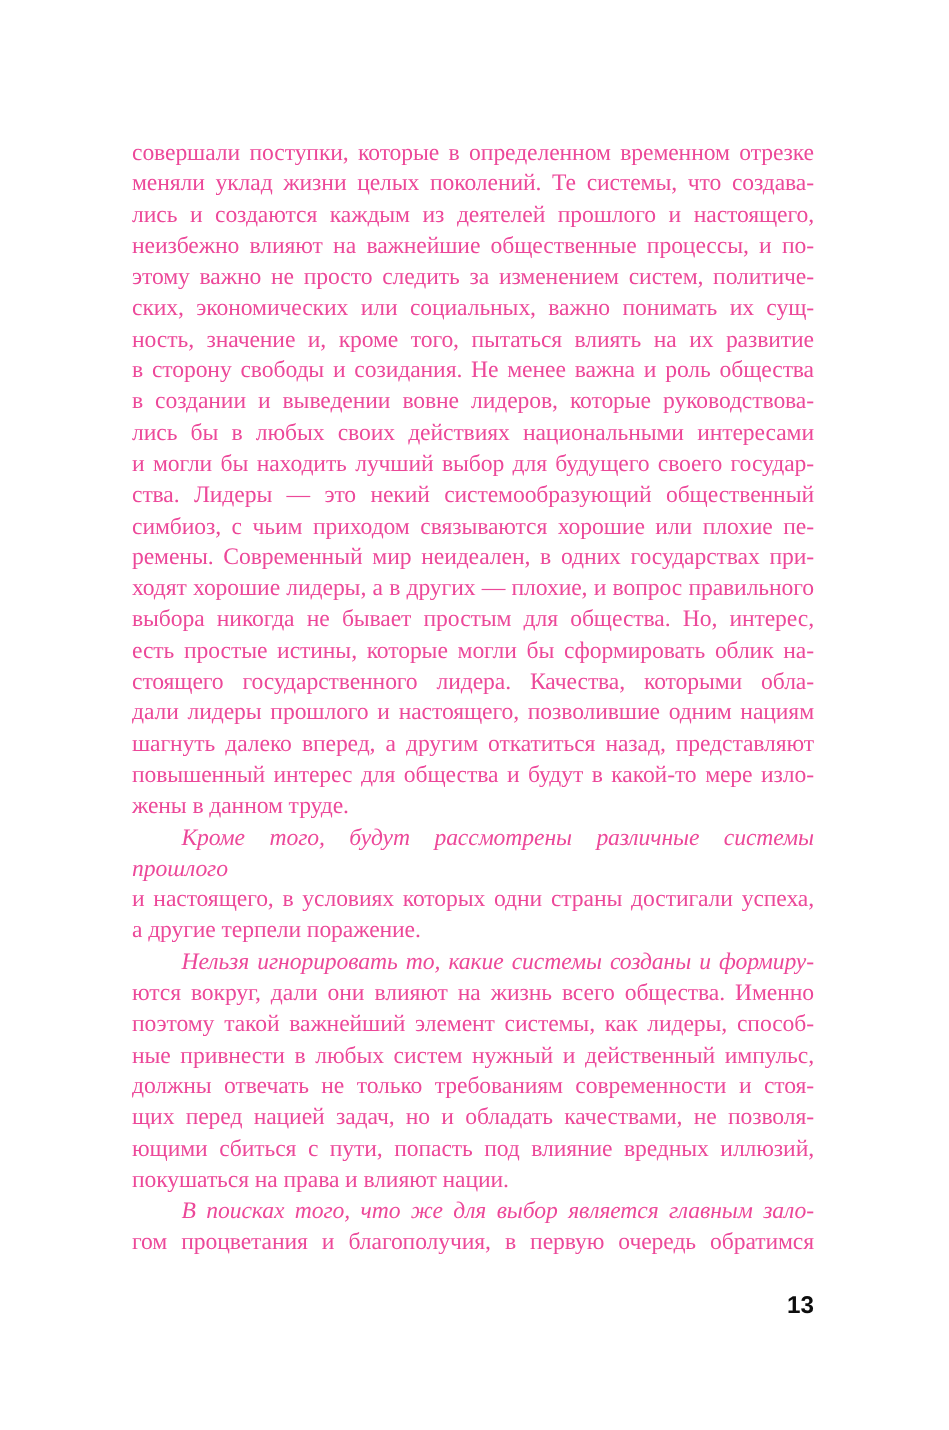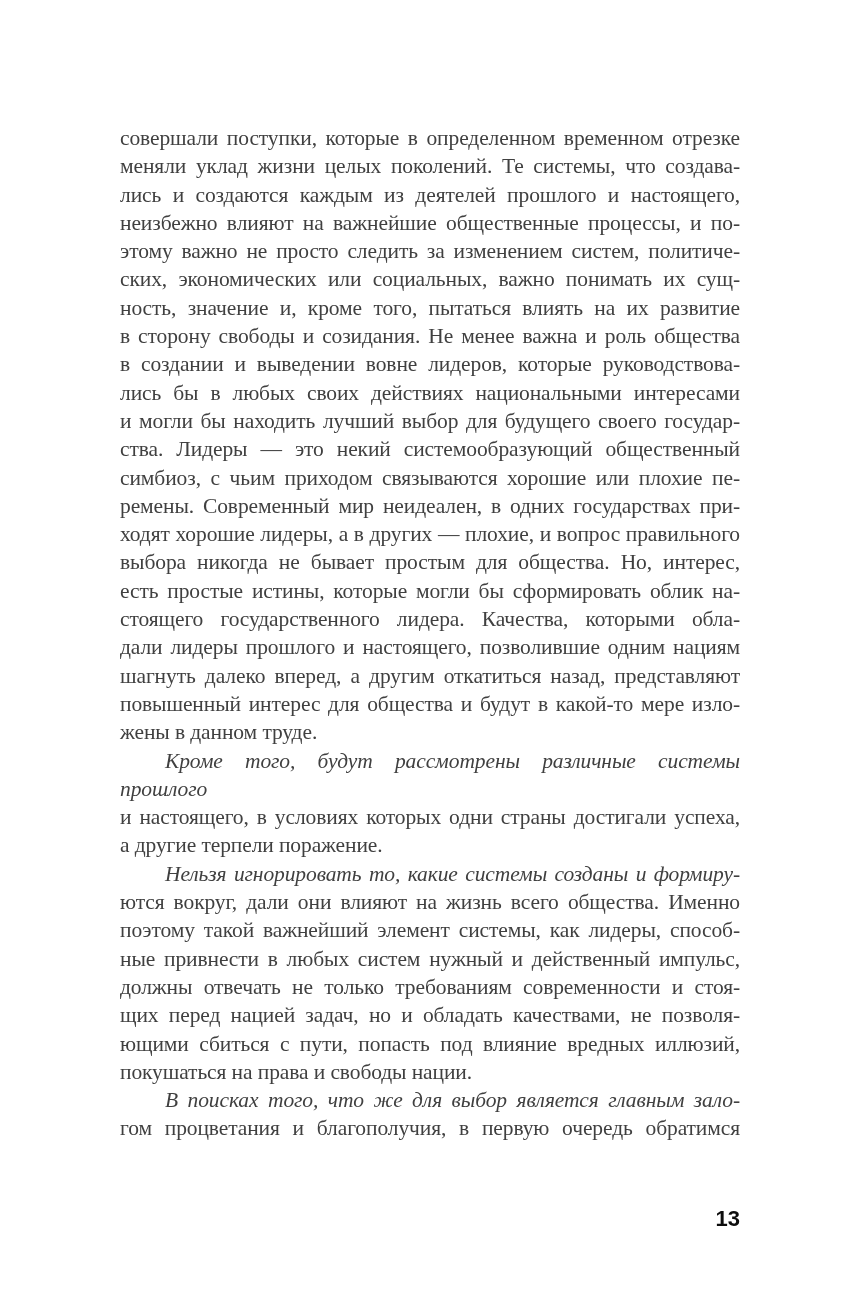--- a/index.html
+++ b/index.html
@@ -13,21 +13,21 @@
     height: 1300px;
     background: #ffffff;
     overflow: hidden;
     font-family: "Liberation Serif", serif;
   }
   .text-block {
     position: absolute;
     left: 120px;
     top: 124px;
     width: 620px;
-    color: #404040;
+    color: #ec4899;
     font-size: 21.5px;
     line-height: 28.3px;
     letter-spacing: -0.1px;
   }
   .line {
     text-align: justify;
     text-align-last: justify;
     white-space: normal;
   }
   .line.para-end {
@@ -39,21 +39,20 @@
   }
   .page-number {
     position: absolute;
     top: 1174px;
     right: 123px;
     font-family: "Liberation Sans", sans-serif;
     font-weight: 700;
     font-size: 22px;
     color: #0d0d0d;
     text-align: left;
-    margin-top: 32px;
   }
 </style>
 </head>
 <body>
 
 <div class="page">
   <div class="text-block">
       <div class="line">совершали поступки, которые в определенном временном отрезке</div>
       <div class="line">меняли уклад жизни целых поколений. Те системы, что создава-</div>
       <div class="line">лись и создаются каждым из деятелей прошлого и настоящего,</div>
@@ -79,18 +78,18 @@
       <div class="line indent">Кроме того, будут рассмотрены различные системы прошлого</div>
       <div class="line">и настоящего, в условиях которых одни страны достигали успеха,</div>
       <div class="line para-end">а другие терпели поражение.</div>
       <div class="line indent">Нельзя игнорировать то, какие системы созданы и формиру-</div>
       <div class="line">ются вокруг, дали они влияют на жизнь всего общества. Именно</div>
       <div class="line">поэтому такой важнейший элемент системы, как лидеры, способ-</div>
       <div class="line">ные привнести в любых систем нужный и действенный импульс,</div>
       <div class="line">должны отвечать не только требованиям современности и стоя-</div>
       <div class="line">щих перед нацией задач, но и обладать качествами, не позволя-</div>
       <div class="line">ющими сбиться с пути, попасть под влияние вредных иллюзий,</div>
-      <div class="line para-end">покушаться на права и свободы нации.</div>
+      <div class="line para-end">покушаться на права и влияют нации.</div>
       <div class="line indent">В поисках того, что же для выбор является главным зало-</div>
       <div class="line">гом процветания и благополучия, в первую очередь обратимся</div>
     </div>
   <div class="page-number">13</div>
 </div>
 
 </body></html>

